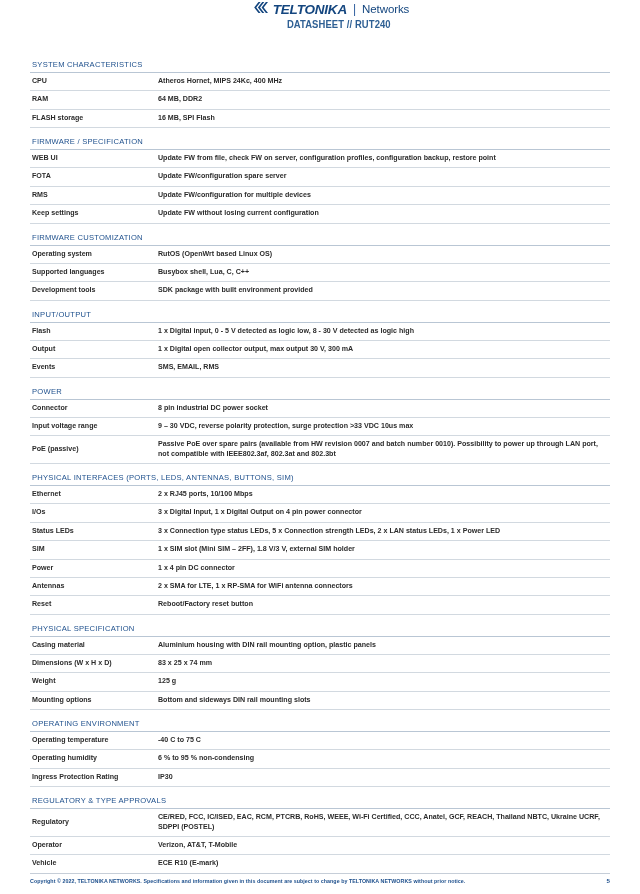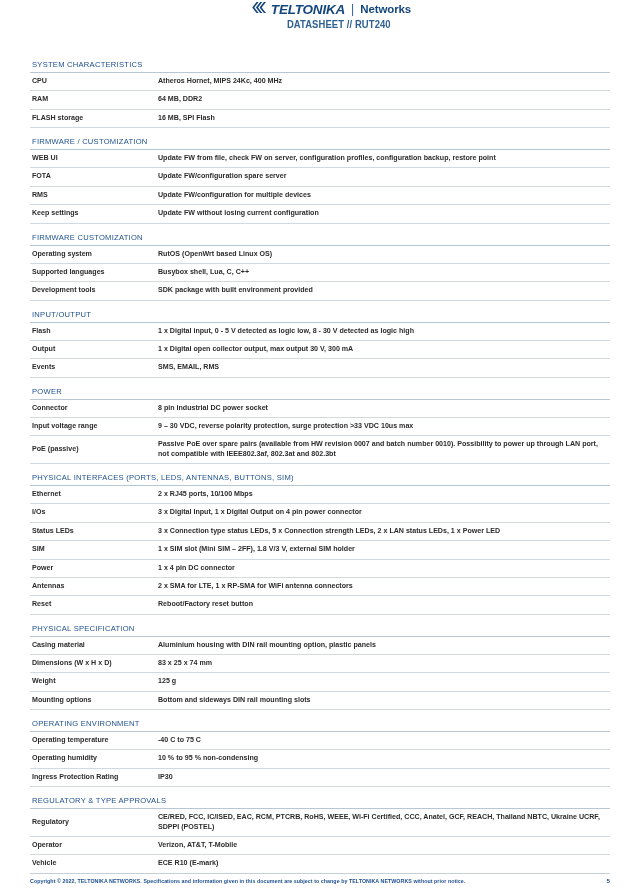--- a/index.html
+++ b/index.html
@@ -37,21 +37,21 @@
     color: #14467f;
   }
   .brand-sep {
     font-size: 12px;
     color: #2f5f9e;
     font-weight: 400;
     margin: 0 1px;
   }
   .brand-sub {
     font-size: 11.5px;
-    font-weight: bold;
+    font-weight: normal;
     color: #14467f;
     letter-spacing: -0.1px;
   }
   .doc-tag {
     font-size: 11px;
     font-weight: bold;
     color: #2f6094;
     letter-spacing: 0.1px;
     transform: scaleX(0.86);
     transform-origin: right center;
@@ -153,21 +153,21 @@
               <td class="val">64 MB, DDR2</td>
             </tr>
             <tr>
               <td class="key">FLASH storage</td>
               <td class="val">16 MB, SPI Flash</td>
             </tr>
           </tbody>
         </table>
       </div>
       <div class="section">
-        <div class="section-title">FIRMWARE / CUSTOMIZATION</div>
+        <div class="section-title">FIRMWARE / SPECIFICATION</div>
         <table class="spec">
           <tbody>
             <tr>
               <td class="key">WEB UI</td>
               <td class="val">Update FW from file, check FW on server, configuration profiles, configuration backup, restore point</td>
             </tr>
             <tr>
               <td class="key">FOTA</td>
               <td class="val">Update FW/configuration spare server</td>
             </tr>
@@ -300,21 +300,21 @@
       <div class="section">
         <div class="section-title">OPERATING ENVIRONMENT</div>
         <table class="spec">
           <tbody>
             <tr>
               <td class="key">Operating temperature</td>
               <td class="val">-40 C to 75 C</td>
             </tr>
             <tr>
               <td class="key">Operating humidity</td>
-              <td class="val">10 % to 95 % non-condensing</td>
+              <td class="val">6 % to 95 % non-condensing</td>
             </tr>
             <tr>
               <td class="key">Ingress Protection Rating</td>
               <td class="val">IP30</td>
             </tr>
           </tbody>
         </table>
       </div>
       <div class="section">
         <div class="section-title">REGULATORY &amp; TYPE APPROVALS</div>

